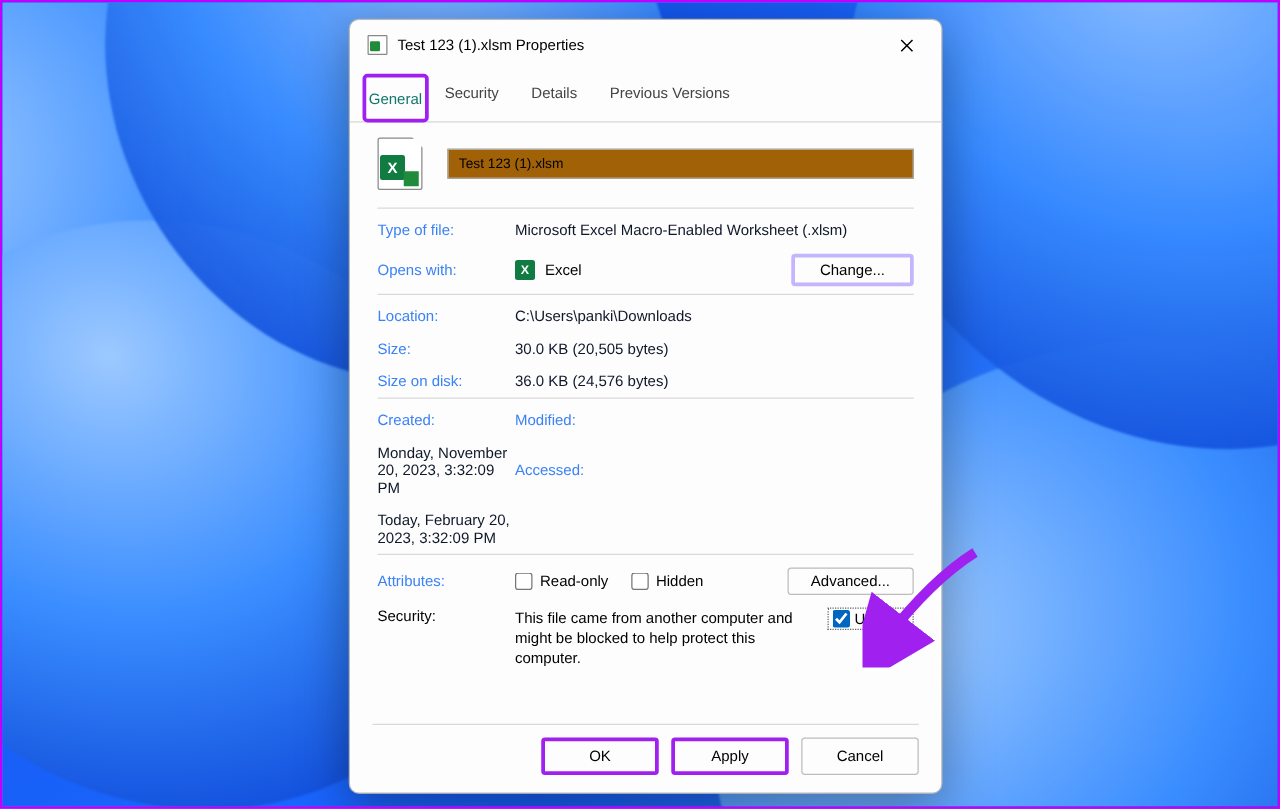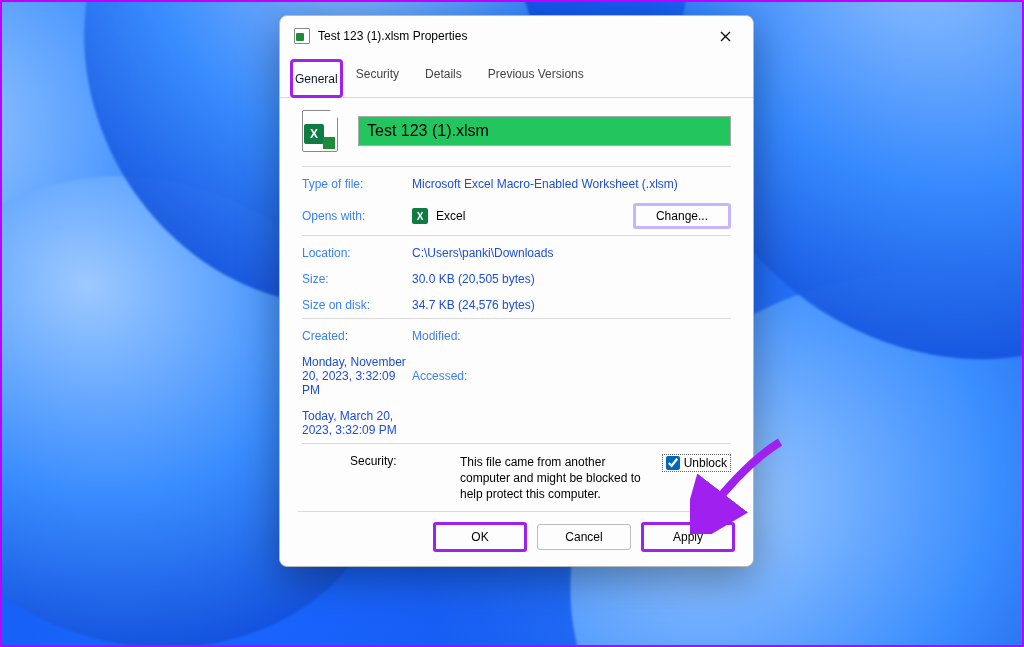--- a/index.html
+++ b/index.html
@@ -26,21 +26,21 @@
       filter: blur(1px);
     }
     .p1{width:560px;height:520px;left:-220px;top:-60px;transform:rotate(-15deg);}
     .p2{width:520px;height:460px;left:-120px;top:180px;transform:rotate(25deg);}
     .p3{width:500px;height:440px;left:60px;top:-160px;transform:rotate(60deg);opacity:.9}
     .p4{width:640px;height:540px;left:560px;top:280px;transform:rotate(-25deg);}
     .p5{width:560px;height:480px;left:660px;top:-140px;transform:rotate(40deg);opacity:.9}
 
     .dialog {
       position: absolute; left: 277px; top: 13px;
-      width: 475px; height: 552px;
+      width: 475px; height: 620px;
       background: #fdfdfd; border: 1px solid #b8b8b8; border-radius: 8px;
       box-shadow: 0 12px 40px rgba(0,0,0,.35);
       display: flex; flex-direction: column;
     }
 
     .titlebar {
       display: flex; align-items: center; padding: 6px 10px 4px 14px;
       font-size: 12px; color: #000;
     }
     .titlebar .doc-icon { width: 16px; height: 16px; margin-right: 8px; position:relative;}
@@ -50,54 +50,54 @@
     .titlebar .close-btn {
       width: 36px; height: 28px; display:flex; align-items:center; justify-content:center;
       font-size: 14px; cursor: pointer; border-radius:4px;
     }
 
     .tabs-row { display: flex; border-bottom: 1px solid #d6d6d6; padding: 0 10px; gap:0; margin-top:4px;}
     .tab {
       padding: 7px 12px 16px; font-size: 12px; color: #444; cursor: pointer;
       border:1px solid transparent; position:relative; top:1px; background:transparent;
     }
-    .tab.active { border:1px solid #d6d6d6; border-bottom:1px solid #fdfdfd; color:#0f172a; background:#fdfdfd;}
+    .tab.active { border:1px solid #d6d6d6; border-bottom:1px solid #fdfdfd; color:#0f766e; background:#fdfdfd;}
     .hl-purple-box { border: 3px solid #a020f0 !important; padding: 2px; border-radius:4px;}
 
     .content { padding: 12px 22px 8px 22px; font-size: 12px; color: #000; flex:1; overflow:hidden;}
 
     .filename-row { display:flex; align-items:center; gap:20px; margin-bottom:14px;}
     .big-icon { width: 36px; height: 42px; position:relative; flex-shrink:0;}
     .big-icon .page{position:absolute;inset:0;background:#fff;border:1px solid #888;border-radius:2px;}
     .big-icon .corner{position:absolute;right:-1px;top:-1px;width:0;height:0;border-left:10px solid transparent;border-top:10px solid #fdfdfd;}
     .big-icon .xbox{position:absolute;left:2px;top:14px;width:20px;height:20px;background:#107c41;border-radius:2px;display:flex;align-items:center;justify-content:center;color:#fff;font-weight:bold;font-size:12px;}
     .big-icon .corner2{position:absolute;right:3px;bottom:3px;width:12px;height:12px;background:#1f8b3b;}
-    .filename-input { flex:1; border:1px solid #aaa; padding:5px 8px; font-size:16px; background:#22c55e;}
+    .filename-input { flex:1; border:1px solid #aaa; padding:5px 8px; font-size:11px; background:#a16207;}
 
     .divider { height:1px; background:#d9d9d9; margin: 6px 0 10px; }
 
     .info-grid { display:grid; grid-template-columns: 110px 1fr; row-gap: 12px; align-items:center;}
     .info-grid .lbl { color:#3b82f6; }
-    .info-grid .val { color:#1d4ed8; }
+    .info-grid .val { color:#0f172a; }
 
     .opens-row { display:flex; align-items:center; gap:8px;}
     .app-icon { width:16px; height:16px; background:#107c41; border-radius:2px; display:inline-flex; align-items:center;justify-content:center;color:#fff;font-size:10px;font-weight:bold;}
     .change-btn { margin-left:auto; padding: 3px 20px; font-size:12px; border:3px solid #c4b5fd; background:#fdfdfd; border-radius:3px; cursor:pointer;}
 
     .attrs-row { display:flex; align-items:center; gap:18px;}
     .attrs-row .advanced { margin-left:auto; padding: 3px 18px; font-size:12px; border:1px solid #bcbcbc; background:#fdfdfd; border-radius:3px; cursor:pointer;}
     .chk { display:inline-flex; align-items:center; gap:6px; cursor:pointer;}
     .chk input { width:14px; height:14px; accent-color:#0067c0;}
 
-    .security-row { display:grid; grid-template-columns: 110px 1fr auto; column-gap:0; align-items:start; margin-top:10px;margin-left:48px;}
+    .security-row { display:grid; grid-template-columns: 110px 1fr auto; column-gap:0; align-items:start; margin-top:10px;}
     .security-row .msg { line-height:1.35; padding-right:6px;}
     .unblock-wrap { display:flex; align-items:flex-start; gap:4px; border:1px dotted #666; padding:1px 3px;}
     .unblock-wrap input{width:14px;height:14px;accent-color:#0067c0;}
 
-    .buttons-row { display:flex; gap:10px; justify-content:flex-end; padding: 10px 18px 14px; align-items: center;}
+    .buttons-row { display:flex; gap:10px; justify-content:flex-end; padding: 10px 18px 14px;}
     .dlg-btn { width: 94px; padding:5px 0; text-align:center; font-size:12px; border:1px solid #bcbcbc; background:#fdfdfd; border-radius:3px; cursor:pointer;}
 
     
     .arrow-svg { position:absolute; left: 688px; top: 432px; width: 110px; height: 100px; pointer-events:none; }
   </style>
 </head>
 <body>
 
 <div class="wallpaper">
   <div class="petal p1"></div>
@@ -153,53 +153,67 @@
     </div>
 
     <div class="divider"></div>
 
     <div class="info-grid">
       <div class="lbl">Location:</div>
       <div class="val">C:\Users\panki\Downloads</div>
       <div class="lbl">Size:</div>
       <div class="val">30.0 KB (20,505 bytes)</div>
       <div class="lbl">Size on disk:</div>
-      <div class="val">34.7 KB (24,576 bytes)</div>
+      <div class="val">36.0 KB (24,576 bytes)</div>
     </div>
 
     <div class="divider"></div>
 
     <div class="info-grid">
       <div class="lbl">Created:</div>
       <div class="lbl">Modified:</div>
       <div class="val">Monday, November 20, 2023, 3:32:09 PM</div>
       <div class="lbl">Accessed:</div>
-      <div class="val">Today, March 20, 2023, 3:32:09 PM</div>
-    </div>
-
-    <div class="divider"></div>
-
+      <div class="val">Today, February 20, 2023, 3:32:09 PM</div>
+    </div>
+
+    <div class="divider"></div>
+
+    <div class="info-grid">
+      <div class="lbl">Attributes:</div>
+      <div class="attrs-row">
+        <label class="chk">
+          <input type="checkbox" style="">
+          <span>Read-only</span>
+        </label>
+        <label class="chk">
+          <input type="checkbox" style="">
+          <span>Hidden</span>
+        </label>
+        <button class="advanced">Advanced...</button>
+      </div>
+    </div>
 
     <div class="security-row">
       <div class="lbl">Security:</div>
       <div class="msg">This file came from another computer and might be blocked to help protect this computer.</div>
       <label class="unblock-wrap">
         <input type="checkbox" checked="" style="">
         <span>Unblock</span>
       </label>
     </div>
 
   </div>
 
   <div style="height:1px;background:#d9d9d9;margin:0 18px;"></div>
 
   <div class="buttons-row">
     <button class="dlg-btn hl-purple-box">OK</button>
+    <button class="dlg-btn hl-purple-box">Apply</button>
     <button class="dlg-btn">Cancel</button>
-    <button class="dlg-btn hl-purple-box">Apply</button>
   </div>
 
 </div>
 
 <svg class="arrow-svg" viewBox="0 0 110 100">
   <defs>
     <marker id="ah" markerWidth="12" markerHeight="12" refX="3" refY="4" orient="auto">
       <path d="M0,0 L0,8 L10,4 z" fill="#a020f0"></path>
     </marker>
   </defs>

